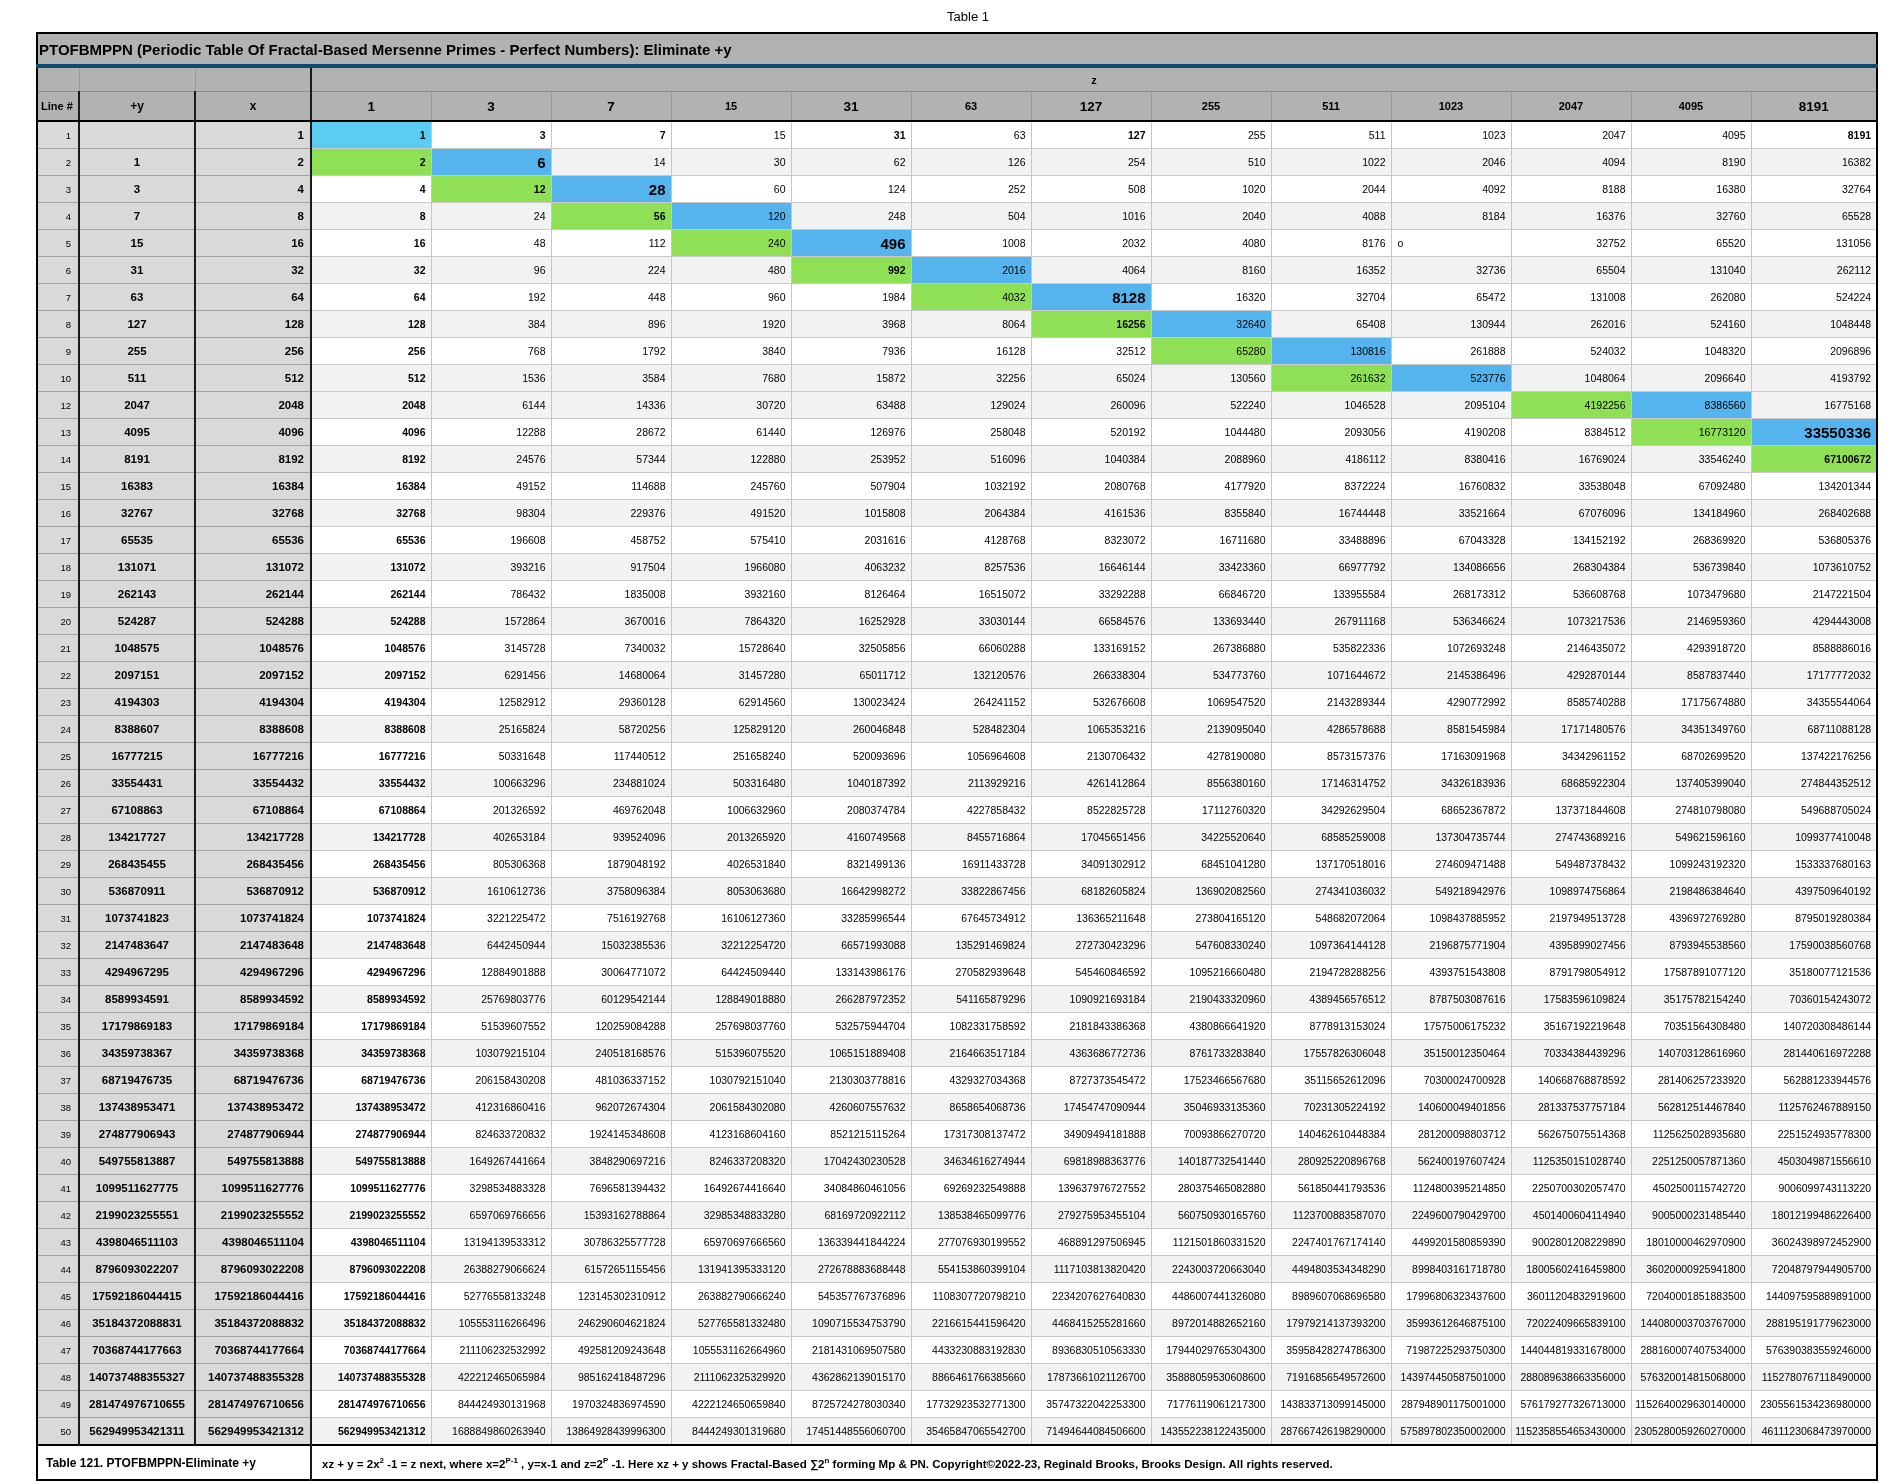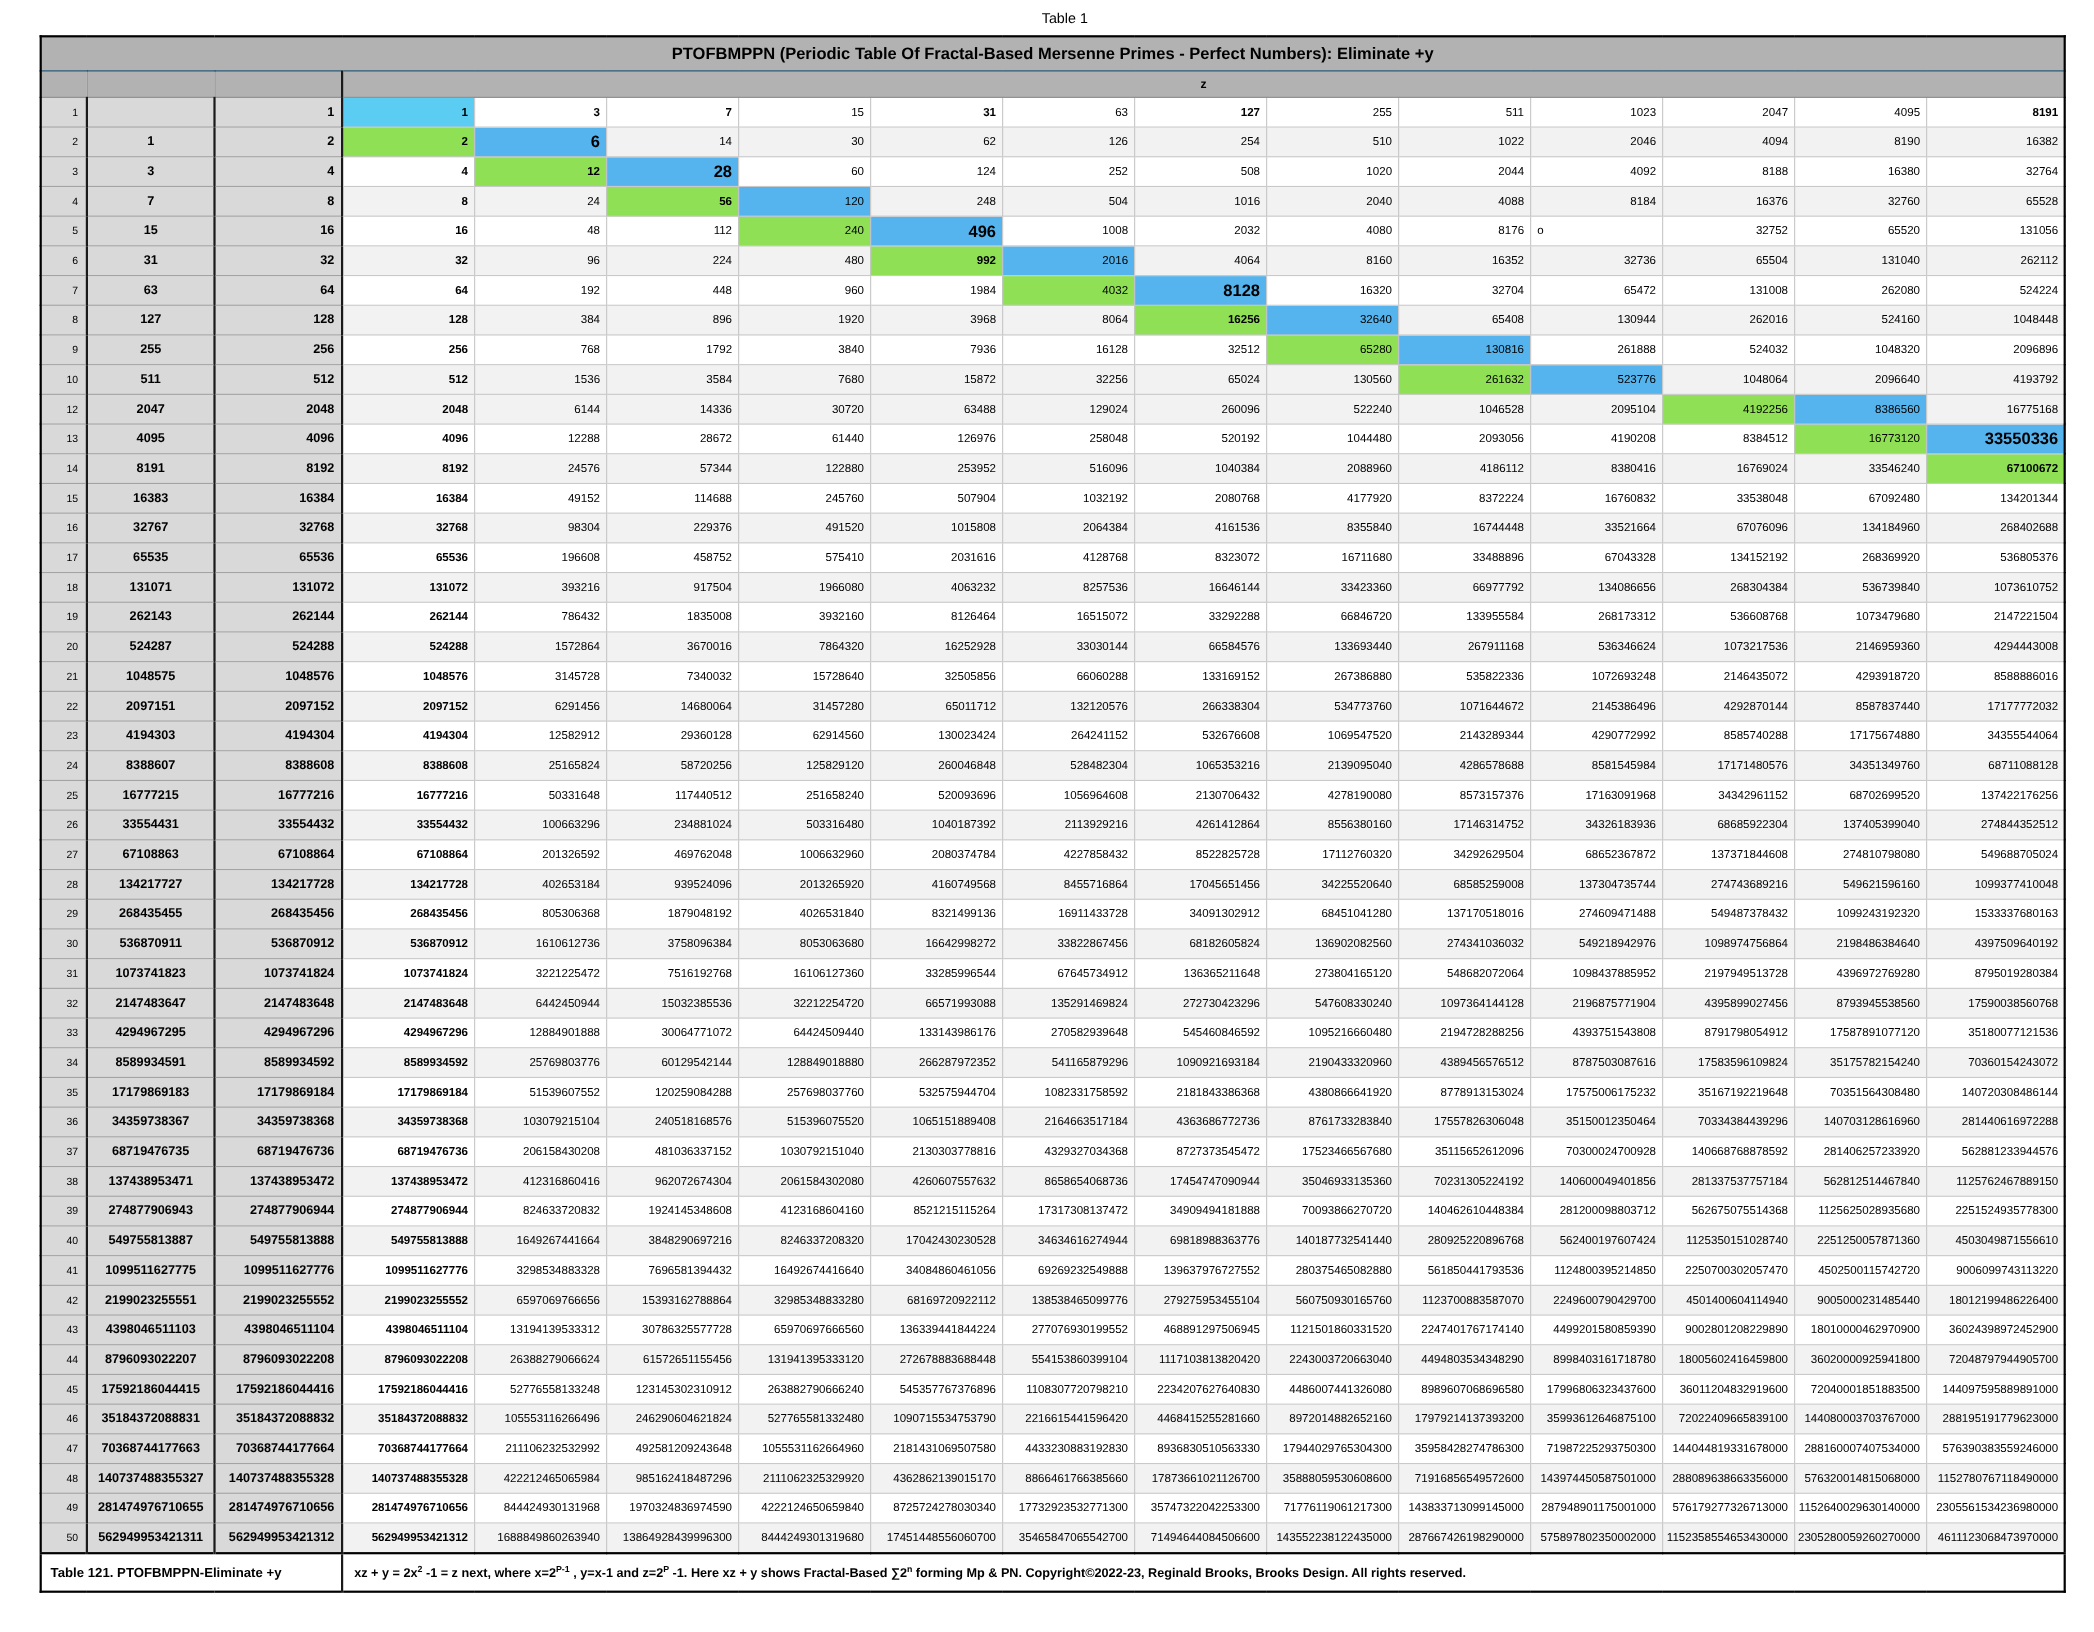--- a/index.html
+++ b/index.html
@@ -1,20 +1,20 @@
 <!DOCTYPE html>
 <html><head>
 <meta charset="utf-8">
 <style>
   html,body{margin:0;padding:0;background:#fff;}
   body{width:1904px;height:1484px;overflow:hidden;font-family:"Liberation Sans",sans-serif;color:#000;}
   .page-title{width:1904px;text-align:center;font-size:13px;padding:9px 0 8px 16px;}
   table.tbl{border-collapse:collapse;table-layout:fixed;width:1840px;margin-left:36px;border:2px solid #000;}
   
-  td.title-cell{background:#b2b2b2;font-weight:bold;font-size:15px;text-align:center;height:28px;border-bottom:1px solid #0c4a6e;}
+  td.title-cell{background:#b2b2b2;font-weight:bold;font-size:15px;text-align:left;height:28px;border-bottom:4px solid #0c4a6e;}
   
   tr.zrow td{background:#b2b2b2;height:21px;border-bottom:1px solid #8e8e8e;}
   tr.zrow td.g1,tr.zrow td.g2{border-right:1px solid #9b9b9b;}
   tr.zrow td.g3{border-right:2px solid #1a1a1a;}
   td.zspan{text-align:center;font-weight:bold;font-size:11px;}
   
   tr.hrow th{background:#b2b2b2;border-bottom:2px solid #000;height:26px;font-weight:bold;vertical-align:middle;}
   th.lineh{font-size:11px;text-align:left;padding:1px 3px;line-height:1.15;border-right:2px solid #1a1a1a;}
   th.yh,th.xh{font-size:12px;text-align:center;border-right:2px solid #1a1a1a;}
   th.zh{border-right:1px solid #9b9b9b;text-align:center;}
@@ -66,20 +66,39 @@
   <thead>
     <tr>
       <td class="title-cell" colspan="16">PTOFBMPPN (Periodic Table Of Fractal-Based Mersenne Primes - Perfect Numbers): Eliminate +y</td>
     </tr>
     <tr class="zrow">
       <td class="g1"></td>
       <td class="g2"></td>
       <td class="g3"></td>
       <td class="zspan" colspan="13">z</td>
     </tr>
+    <tr class="hrow">
+      <th class="lineh">Line #</th>
+      <th class="yh">+y</th>
+      <th class="xh">x</th>
+
+    <th class="zh zh-big">1</th>
+        <th class="zh zh-big">3</th>
+        <th class="zh zh-big">7</th>
+        <th class="zh zh-small">15</th>
+        <th class="zh zh-big">31</th>
+        <th class="zh zh-small">63</th>
+        <th class="zh zh-big">127</th>
+        <th class="zh zh-small">255</th>
+        <th class="zh zh-small">511</th>
+        <th class="zh zh-small">1023</th>
+        <th class="zh zh-small">2047</th>
+        <th class="zh zh-small">4095</th>
+        <th class="zh zh-big">8191</th>
+      </tr>
   </thead>
   <tbody>
 
   <tr>
         <td class="lc">1</td>
         <td class="yc"></td>
         <td class="xc">1</td>
         <td class="zc zc0 cyan b">1</td>
         <td class="zc b">3</td>
         <td class="zc b">7</td>

